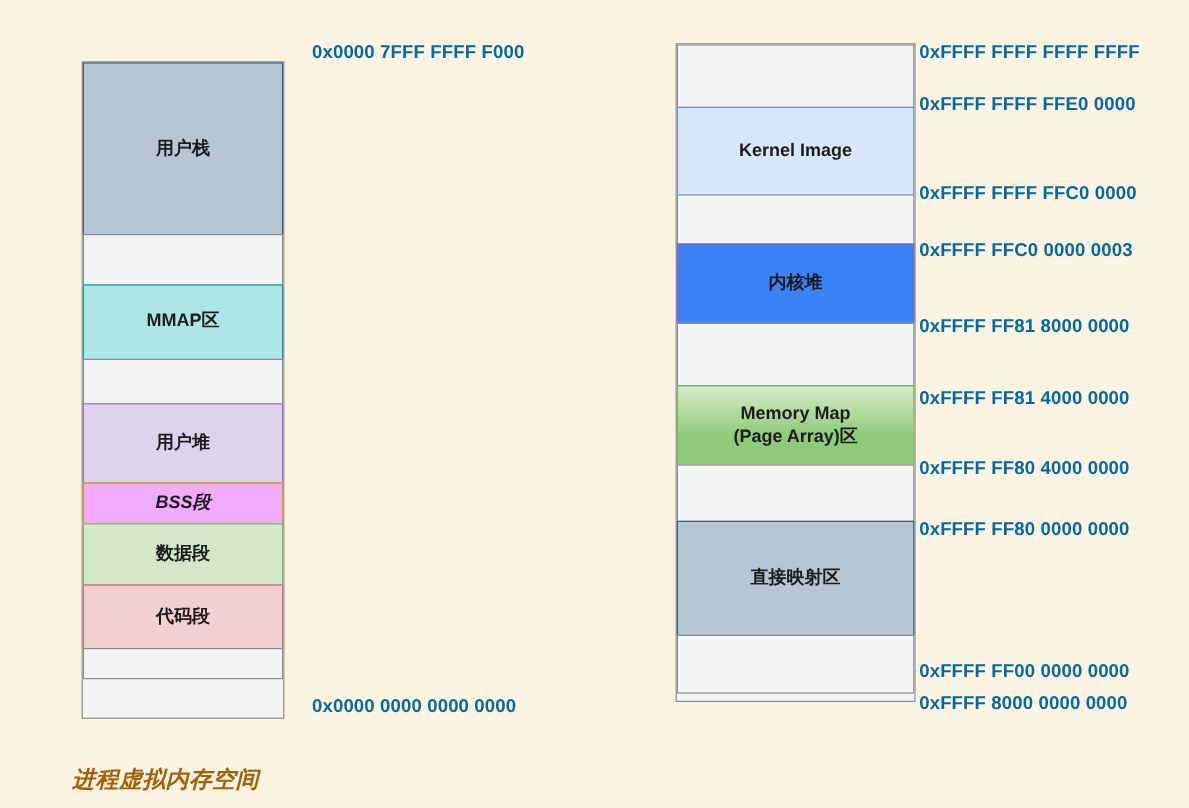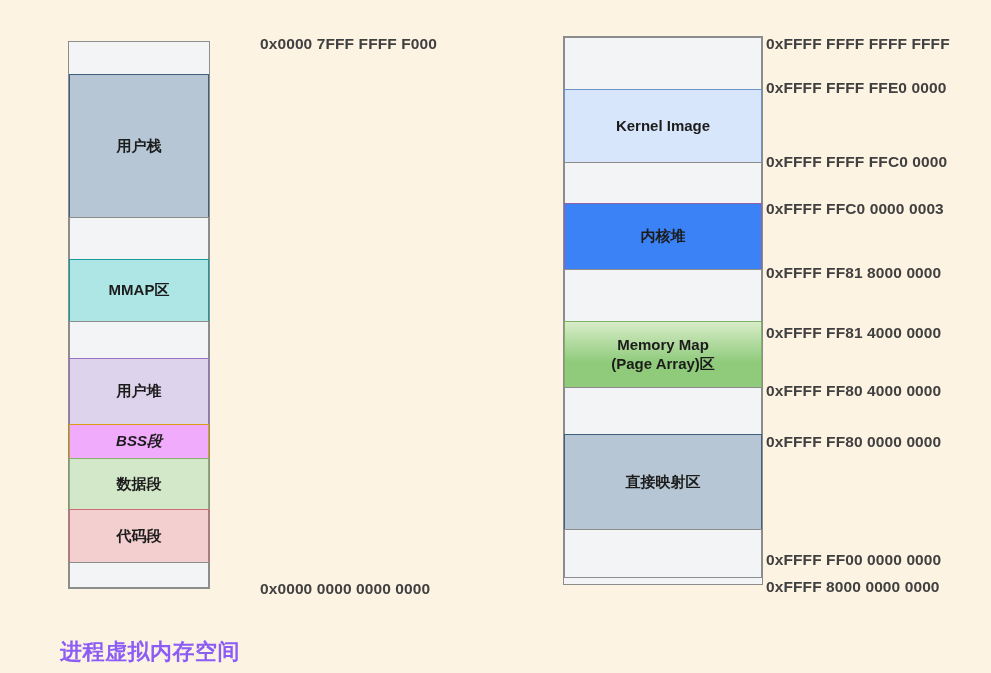--- a/index.html
+++ b/index.html
@@ -31,21 +31,21 @@
 
   
   .memory-bar {
     position: absolute;
     box-sizing: border-box;
     border: 1px solid #8c8c8c;
     background: #f3f4f6;
     display: flex;
     flex-direction: column;
   }
-  #process-bar { left: 68px; top: 41px;  width: 142px; height: 548px; justify-content: flex-end; }
+  #process-bar { left: 68px; top: 51px;  width: 169px; height: 548px; }
   #kernel-bar  { left: 63px; top: 36px;  width: 200px; height: 549px; }
 
   .block {
     box-sizing: border-box;
     display: flex;
     align-items: center;
     justify-content: center;
     text-align: center;
     font-size: 15px;
     font-weight: bold;
@@ -55,33 +55,34 @@
     width: 100%;
     flex: none;
   }
   .block.empty { background: #f3f4f6; }
 
   
   .addr {
     position: absolute;
     font-size: 15.5px;
     font-weight: bold;
-    color: #404040;
+    color: #0369a1;
     white-space: nowrap;
     letter-spacing: 0.1px;
   }
 
   
   .caption {
     position: absolute;
-    font-size: 22px;
+    font-size: 19px;
     font-weight: bold;
-    color: #8b5cf6;
+    color: #a16207;
     white-space: nowrap;
     letter-spacing: 0.5px;
+    font-style: italic;
   }
   #process-caption { left: 60px; top: 637px; }
 </style>
 </head>
 <body style="background: rgb(253, 243, 227);">
 
 <div class="canvas">
 
   <div class="column" id="left-column">
 

